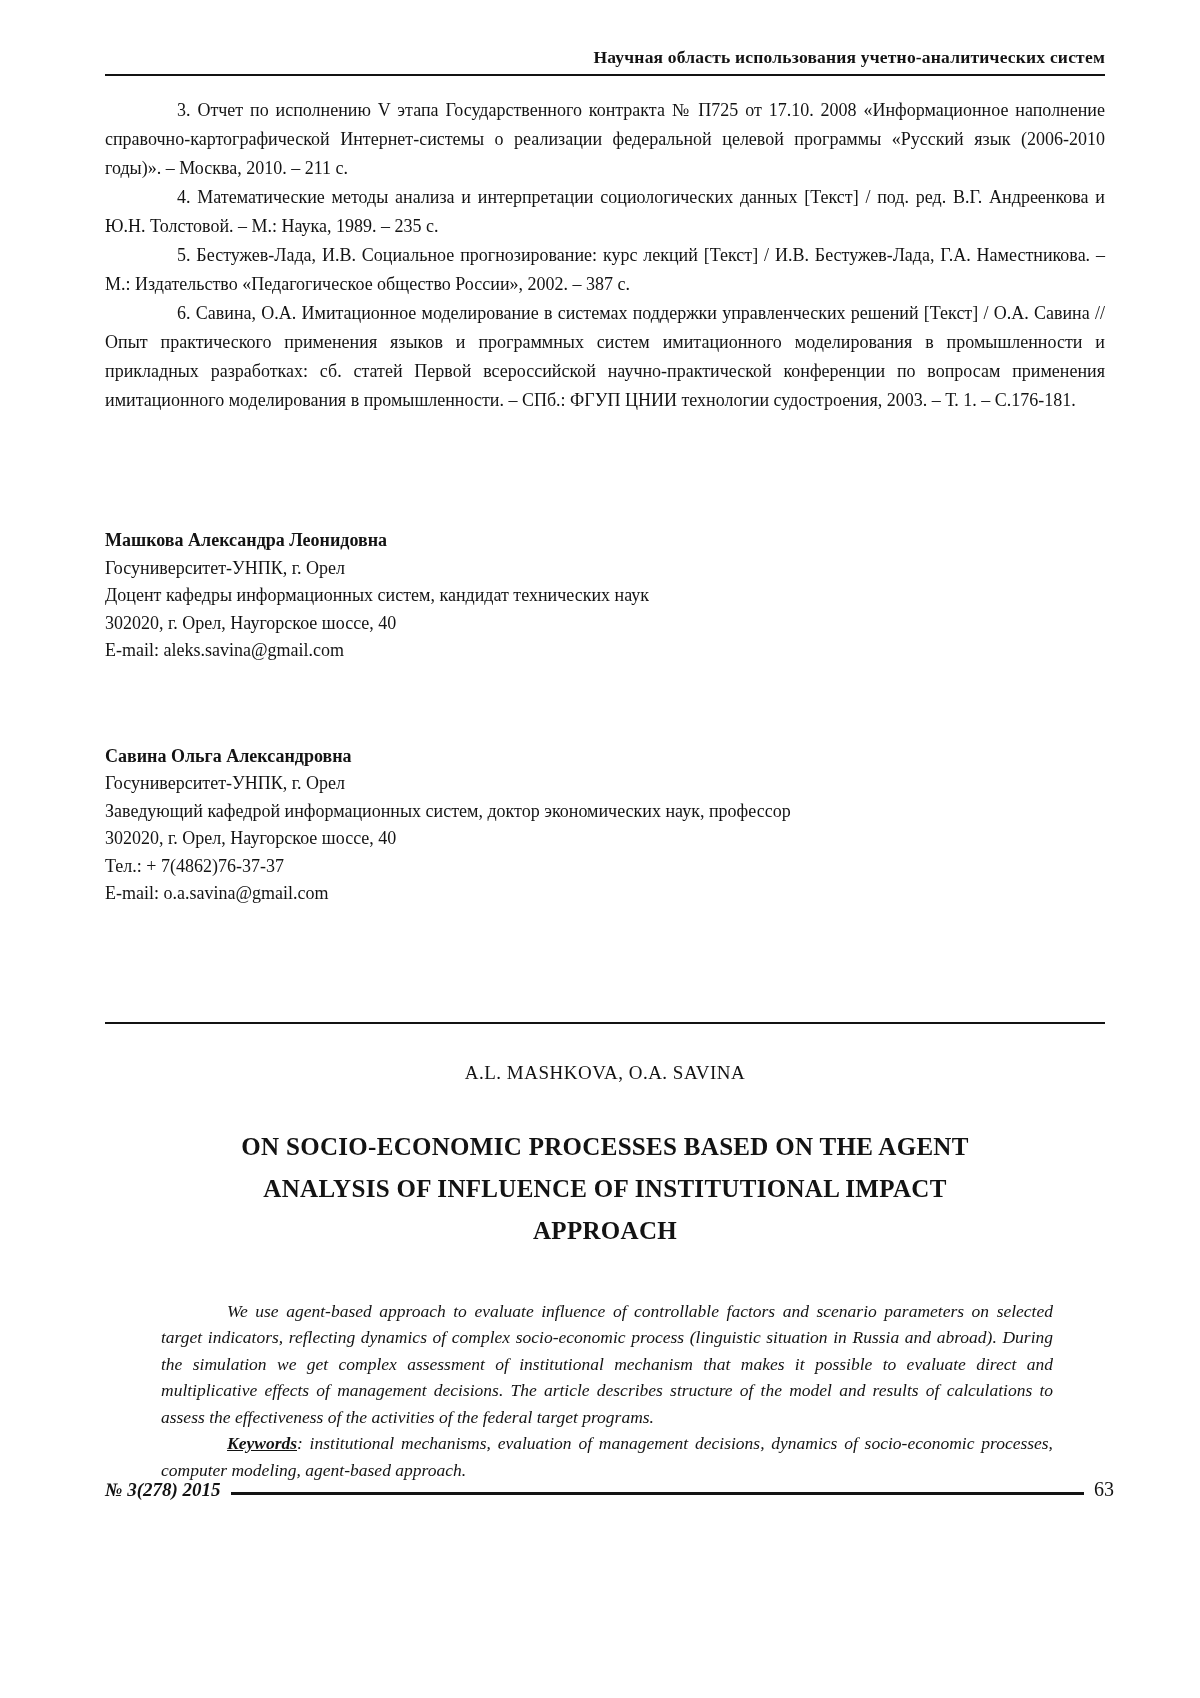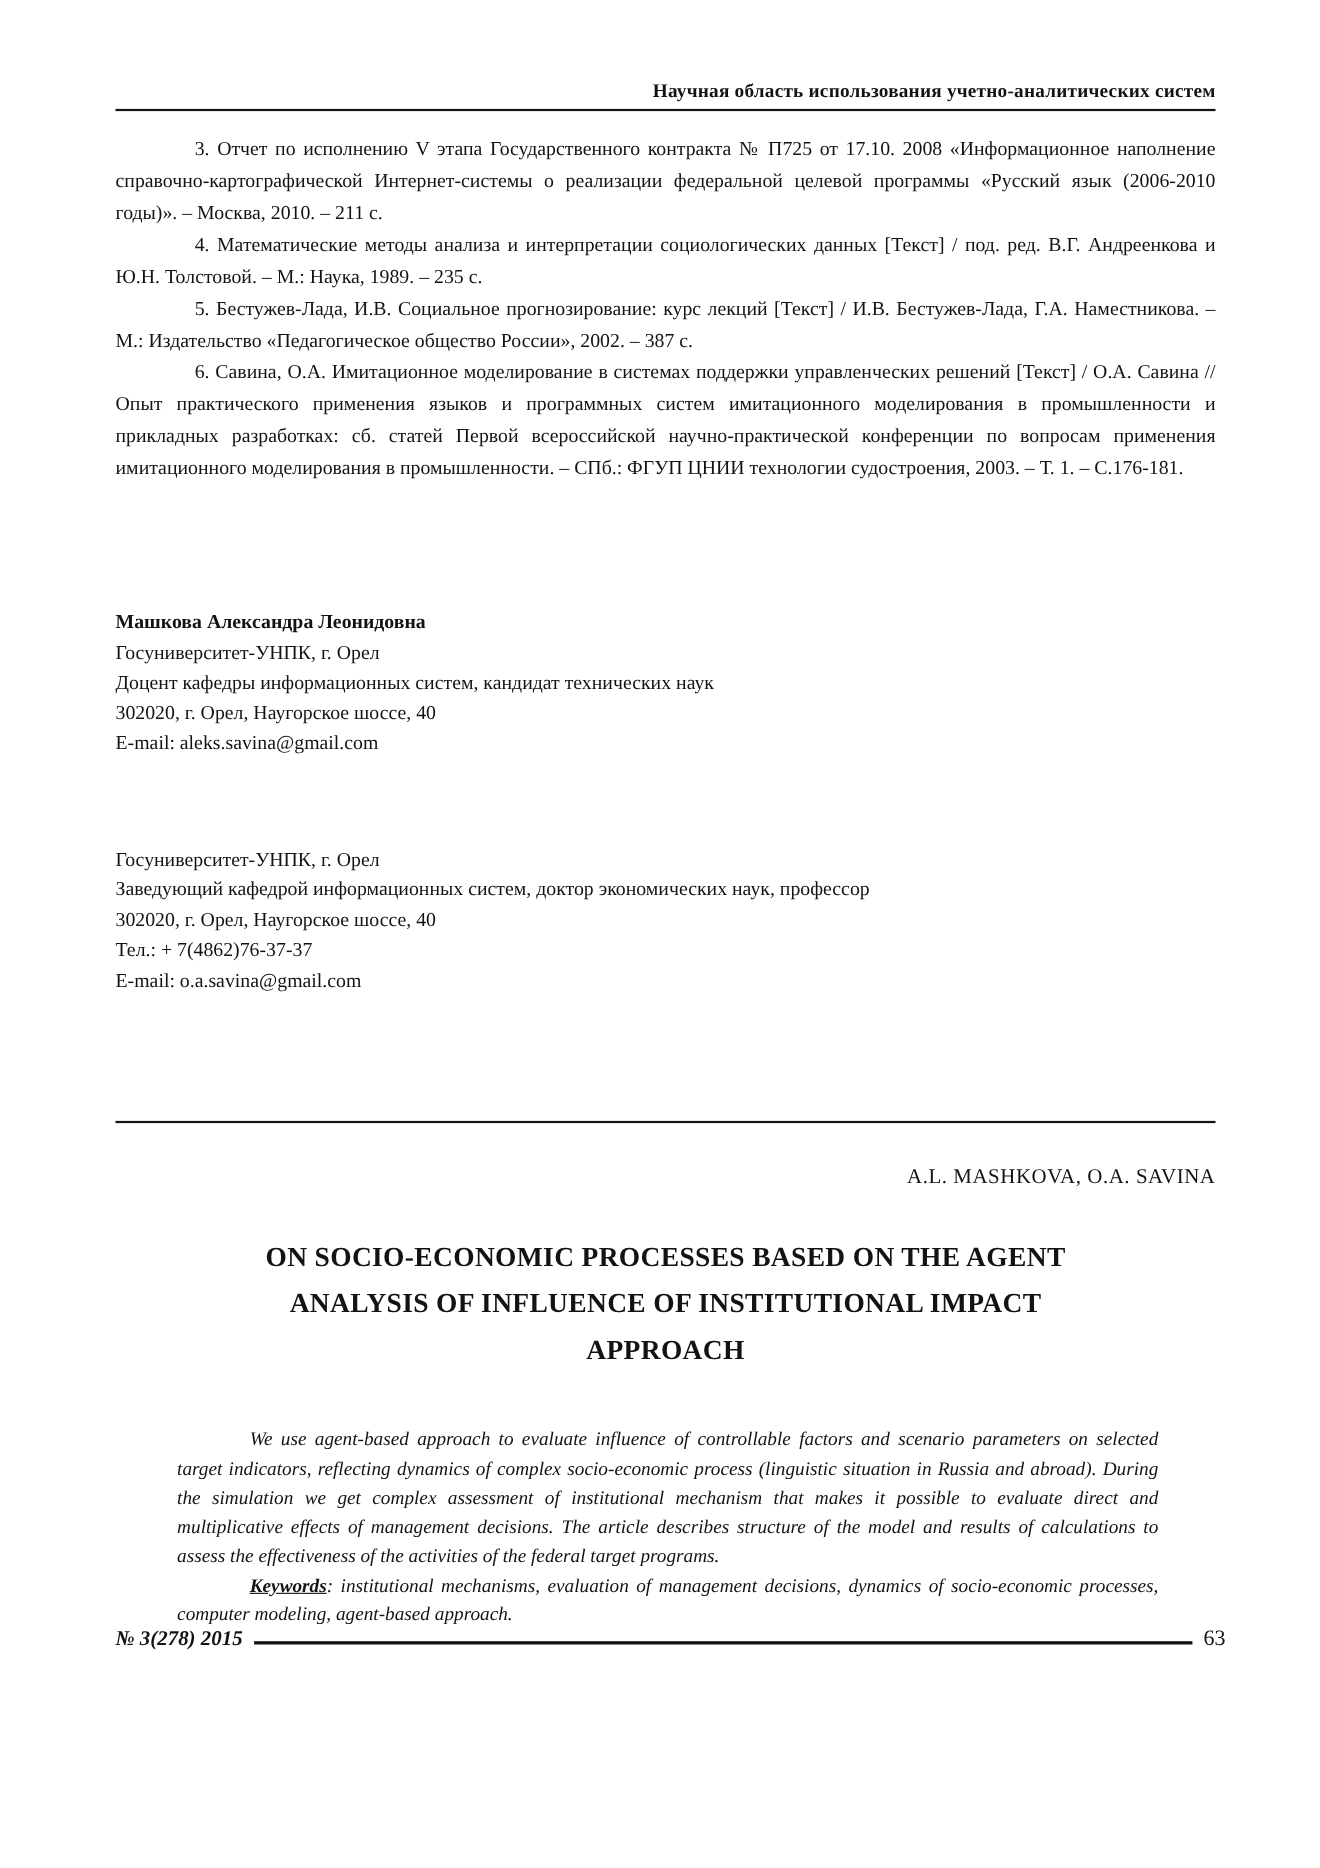--- a/index.html
+++ b/index.html
@@ -8,21 +8,21 @@
     background: #ffffff;
   }
   .page {
     position: relative;
     width: 1200px;
     height: 1698px;
     box-sizing: border-box;
     background: #ffffff;
     color: #131313;
     font-family: "Liberation Serif", "DejaVu Serif", serif;
-    padding: 72px 95px 0 105px;
+    padding: 47px 95px 0 105px;
     overflow: hidden;
   }
   
   .running-head {
     border-bottom: 2px solid #131313;
     padding-bottom: 6px;
   }
   .running-title {
     font-size: 17.5px;
     font-weight: bold;
@@ -58,21 +58,21 @@
   
   .section-rule {
     margin-top: 114px;
     border: none;
     border-top: 2px solid #131313;
     height: 0;
   }
   
   .article-authors {
     margin-top: 38px;
-    text-align: right;
+    text-align: center;
     font-size: 19px;
     letter-spacing: 0.5px;
   }
   .article-title {
     margin-top: 42px;
     text-align: center;
     font-size: 25px;
     font-weight: bold;
     line-height: 42px;
     letter-spacing: 0.3px;
@@ -144,20 +144,21 @@
 
   <section class="author-block">
     <p class="author-line author-name">Машкова Александра Леонидовна</p>
     <p class="author-line">Госуниверситет-УНПК, г. Орел</p>
     <p class="author-line">Доцент кафедры информационных систем, кандидат технических наук</p>
     <p class="author-line">302020, г. Орел, Наугорское шоссе, 40</p>
     <p class="author-line">E-mail: aleks.savina@gmail.com</p>
   </section>
 
   <section class="author-block second">
+    <p class="author-line author-name">Савина Ольга Александровна</p>
     <p class="author-line">Госуниверситет-УНПК, г. Орел</p>
     <p class="author-line">Заведующий кафедрой информационных систем, доктор экономических наук, профессор</p>
     <p class="author-line">302020, г. Орел, Наугорское шоссе, 40</p>
     <p class="author-line">Тел.: + 7(4862)76-37-37</p>
     <p class="author-line">E-mail: o.a.savina@gmail.com</p>
   </section>
 
   <hr class="section-rule">
 
   <div class="article-authors">A.L. MASHKOVA, O.A. SAVINA</div>

